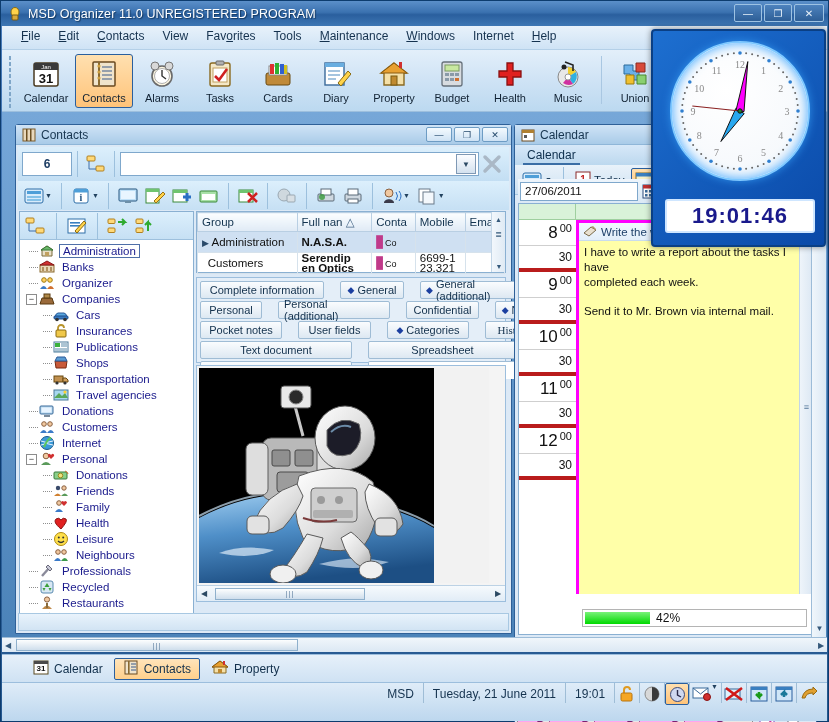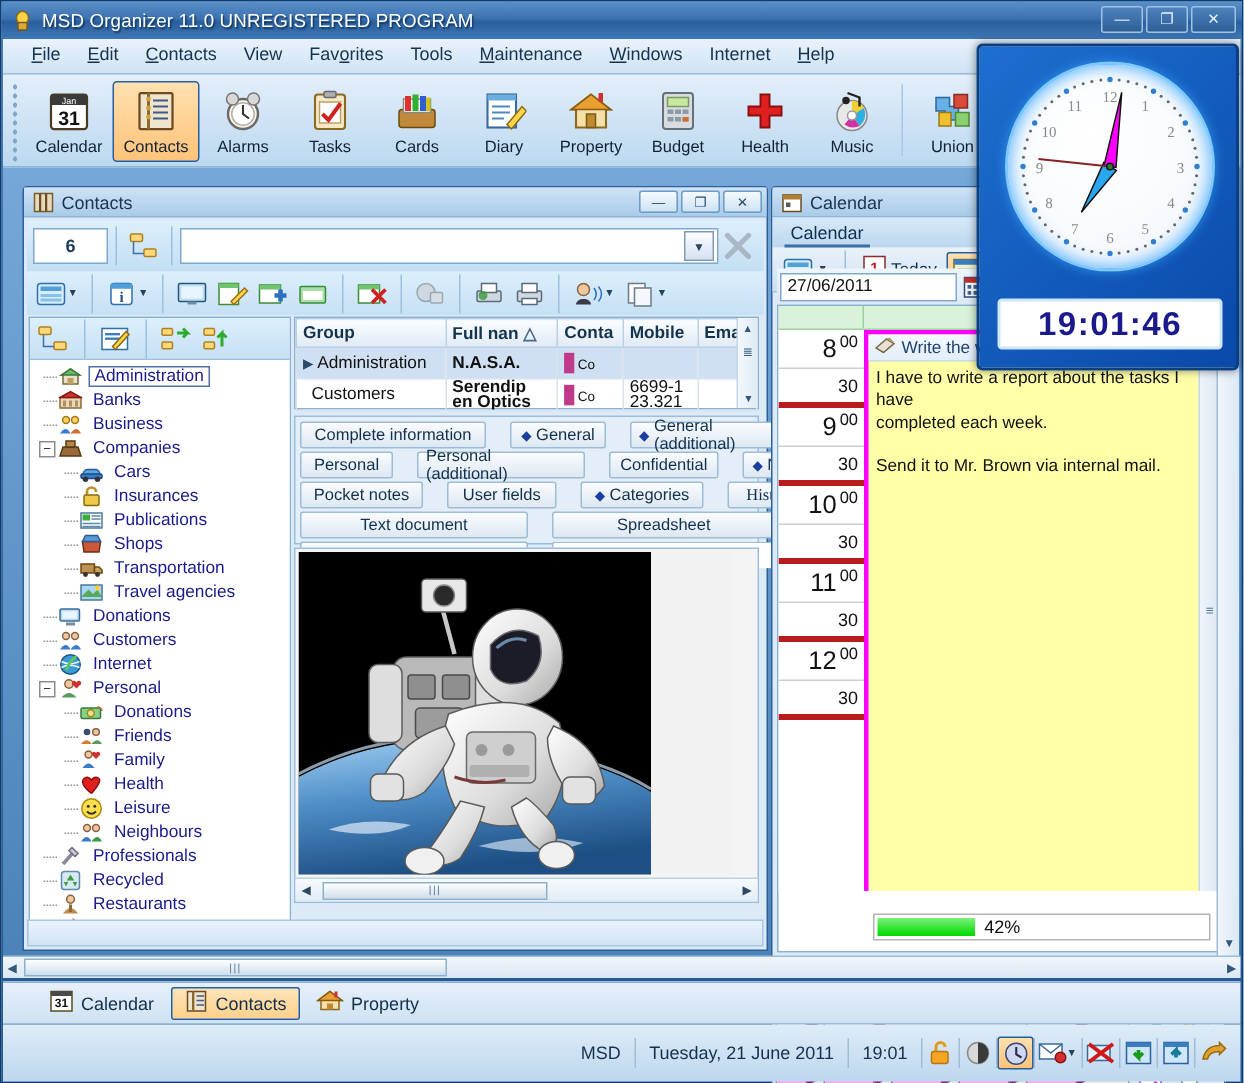--- a/index.html
+++ b/index.html
@@ -102,21 +102,21 @@
       font-size:9px;line-height:9px;text-align:center;color:#333;margin-right:2px;}
   .ticon16 { width:16px;height:16px;margin-right:4px;position:relative;flex:none;}
   .trow.sel .tlabel { border:1px solid #4f6fa8; padding:0 3px; }
   .tlabel { padding:0 3px; }
 
   
   .gridwrap { position:absolute; left:180px; top:86px; width:310px; height:62px;
       border:1px solid #8ab0d2; background:#fff; }
   table.grid { border-collapse:collapse; width:100%; font-size:11.5px; table-layout:fixed;}
   table.grid th { background:linear-gradient(#fbfdff,#dfeaf5); border:1px solid #b9cfe3;
-      font-weight:bold; color:#13334f; height:19px; padding:0 4px; text-align:left;
+      font-weight:normal; color:#13334f; height:19px; padding:0 4px; text-align:left;
       overflow:hidden; white-space:nowrap;}
   table.grid td { border:1px solid #d6e2ec; height:21px; padding:0 4px; color:#111;
       overflow:hidden; white-space:nowrap; font-size:11.5px;}
   .gsel td { background:#cfe0f2; }
   .gname { font-weight:bold; }
   .gsmall { font-size:10px; line-height:10px; }
 
   
   .tabsarea { position:absolute; left:180px; top:152px; width:310px; height:86px;
      background:#e4eef8; border:1px solid #9cbedd; padding:3px;}
@@ -206,21 +206,21 @@
   .taskbar { position:absolute; left:1px; top:653px; width:825px; height:28px;
      background:linear-gradient(#e6f0fa,#cfe2f3); border-top:1px solid #9cbedd;
      display:flex; align-items:center; padding-left:22px; gap:2px;}
   .tbtab { height:22px; display:flex; align-items:center; gap:5px; padding:0 8px;
      border:1px solid transparent; border-radius:2px; font-size:12px; color:#12304c;}
   .tbtab.sel { border:1px solid #2a5f9e; background:linear-gradient(#ffe4ba,#ffd08c);}
 
   
   .statusbar { position:absolute; left:1px; top:681px; width:825px; height:39px;
      background:linear-gradient(#dfecf8,#bdd7ee); border-top:1px solid #9cbedd;
-     display:flex; align-items:center; justify-content:flex-end; padding-right:6px;}
+     display:flex; justify-content:flex-end; padding-right:6px;}
   .stcell { display:flex; align-items:center; height:22px; padding:0 9px; font-size:12px; color:#14324e;}
   .stdiv { width:1px; height:20px; background:#9fbdd6; }
   .sticon { width:24px;height:22px;display:flex;align-items:center;justify-content:center;position:relative;}
   .sticon.sel { border:1px solid #2a5f9e; background:linear-gradient(#ffe0b0,#ffc379); border-radius:2px;}
 
   
   #clock { position:absolute; left:650px; top:28px; width:175px; height:218px;
      background:linear-gradient(135deg,#1d6fd0,#0a49a8);
      border:2px solid #0a3f84; border-radius:4px;
      box-shadow:0 0 6px rgba(0,0,0,.45);}
@@ -598,21 +598,21 @@
             </div>
             <div class="trow">
               <span style="width:4px;flex:none;"></span>
               <span class="tdash"></span>
               <span class="ticon16"><svg width="16" height="16" viewBox="0 0 16 16">
                   <circle cx="5" cy="5" r="2.3" fill="#ffd060" stroke="#a07a10"></circle>
                   <circle cx="11" cy="5" r="2.3" fill="#ffd060" stroke="#a07a10"></circle>
                   <path d="M1 14 q4 -6 7 0 Z" fill="#3a7ac8"></path>
                   <path d="M8 14 q4 -6 7 0 Z" fill="#d07030"></path>
                 </svg></span>
-              <span class="tlabel">Business</span>
+              <span class="tlabel">Organizer</span>
             </div>
             <div class="trow">
               <span style="width:4px;flex:none;"></span>
               <span class="texp">−</span>
               <span class="ticon16"><svg width="16" height="16" viewBox="0 0 16 16">
                   <path d="M1 13 L3 7 L13 7 L15 13 Z" fill="#9a6a3a" stroke="#5a3a10"></path>
                   <rect x="5" y="3" width="6" height="4" fill="#b08a4a" stroke="#5a3a10"></rect>
                 </svg></span>
               <span class="tlabel">Companies</span>
             </div>

